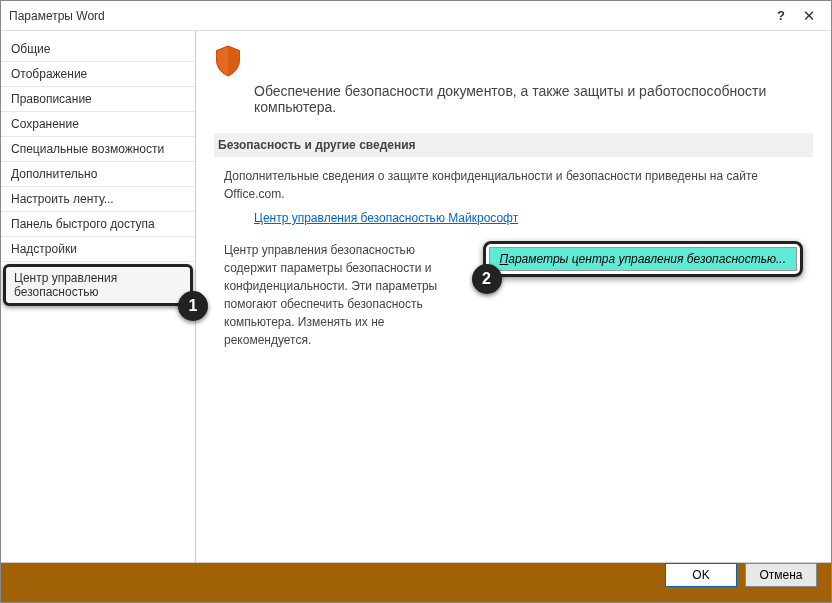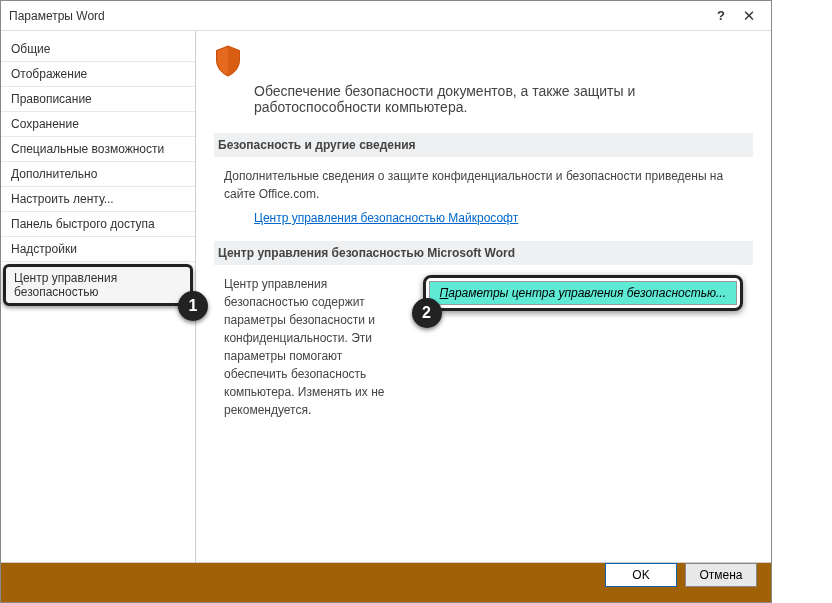--- a/index.html
+++ b/index.html
@@ -1,17 +1,17 @@
 <!DOCTYPE html>
 <html><head>
 <meta charset="utf-8">
 <style>
   * { box-sizing: border-box; margin: 0; padding: 0; font-family: "Segoe UI", Tahoma, sans-serif; }
   body { background: #fff; width: 832px; height: 603px; overflow: hidden; }
-  .window { width: 772px; height: 603px; border: 1px solid #888; display: flex; flex-direction: column; background: #fff; }
+  .window { width: 832px; height: 603px; border: 1px solid #888; display: flex; flex-direction: column; background: #fff; }
   .titlebar { height: 30px; display: flex; align-items: center; padding: 0 8px; border-bottom: 1px solid #ddd; font-size: 12px; color: #333; }
   .titlebar-title { flex: 1; }
   .titlebar-btn { width: 28px; text-align: center; font-size: 13px; color: #333; cursor: pointer; }
   .titlebar-btn.help { font-weight: bold; }
   .titlebar-btn.close { font-size: 15px; }
   .body { flex: 1; display: flex; overflow: hidden; }
   .sidebar { width: 195px; border-right: 1px solid #ccc; padding: 6px 0; }
   .side-item { padding: 5px 10px; font-size: 12px; color: #333; border-bottom: 1px solid #e8e8e8; cursor: pointer; }
   .side-item.selected { border: 3px solid #222; border-radius: 6px; box-shadow: 0 2px 4px rgba(0,0,0,0.4); background: #f5f5f5; position: relative; margin: 2px 2px; padding: 4px 8px; }
   .step-badge { position: absolute; right: -18px; bottom: -18px; width: 30px; height: 30px; border-radius: 50%; background: #222; color: #fff; font-weight: bold; font-size: 16px; display: flex; align-items: center; justify-content: center; box-shadow: 0 2px 4px rgba(0,0,0,0.5); z-index: 5; }
@@ -71,21 +71,20 @@
         </span>
         <div class="header-text">Обеспечение безопасности документов, а также защиты и работоспособности компьютера.</div>
       </div>
 
       <div class="section-heading">Безопасность и другие сведения</div>
       <div class="section-body">
         <p>Дополнительные сведения о защите конфиденциальности и безопасности приведены на сайте Office.com.</p>
         <a class="link">Центр управления безопасностью Майкрософт</a>
       </div>
 
-      <div class="section-heading">Центр управления безопасностью Microsoft Word</div>
       <div class="section-body">
         <div class="trust-row">
           <p class="trust-desc">Центр управления безопасностью содержит параметры безопасности и конфиденциальности. Эти параметры помогают обеспечить безопасность компьютера. Изменять их не рекомендуется.</p>
           <div class="trust-btn-wrap">
             <button class="trust-btn">Параметры центра управления безопасностью...</button>
             <div class="step-badge2">2</div>
           </div>
         </div>
       </div>
     </div>

